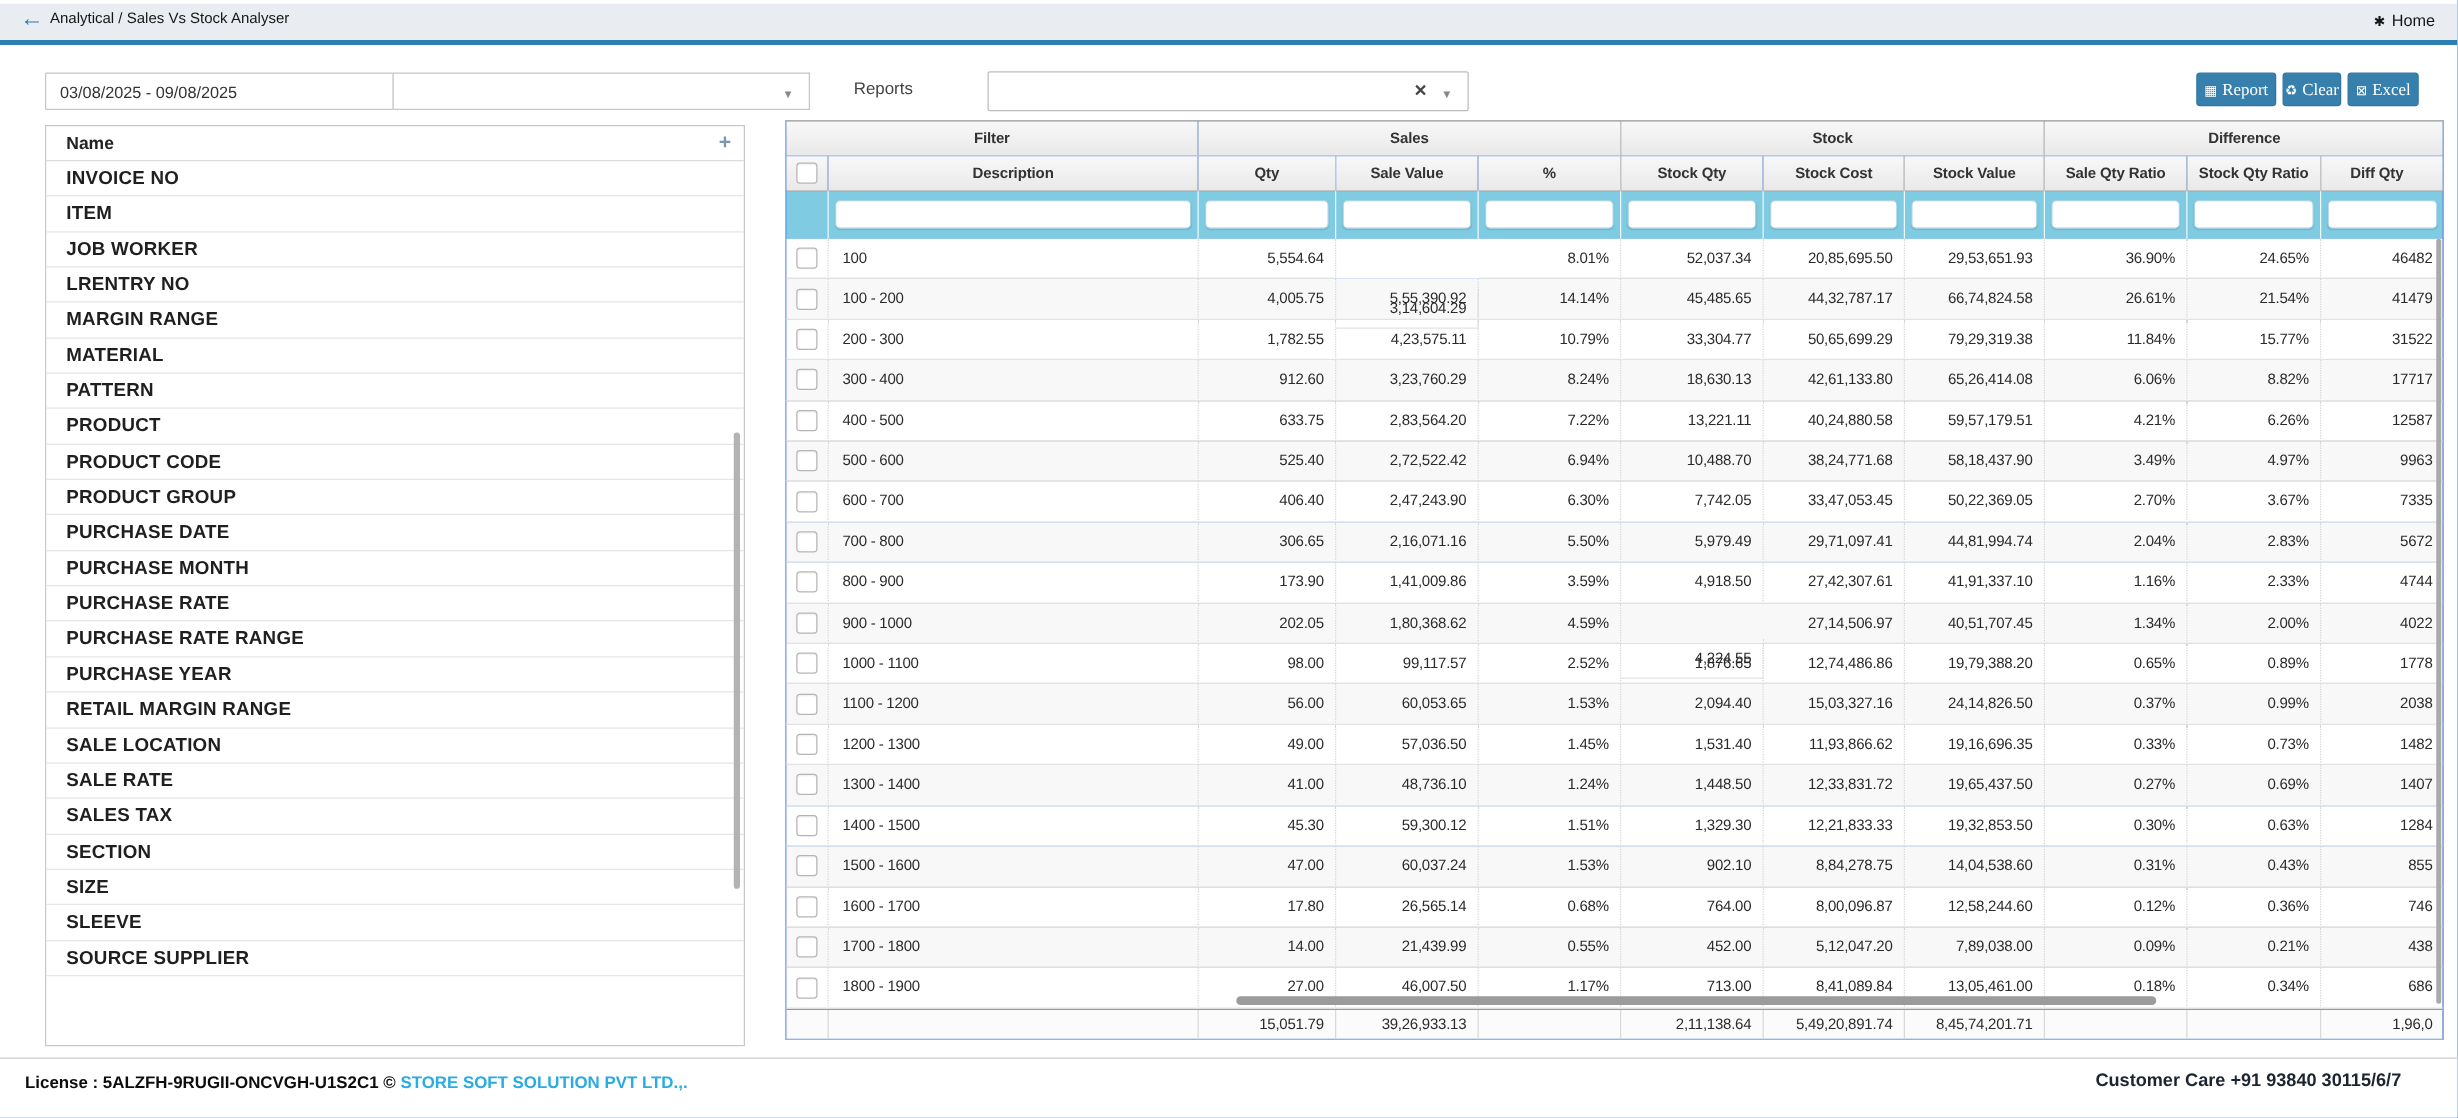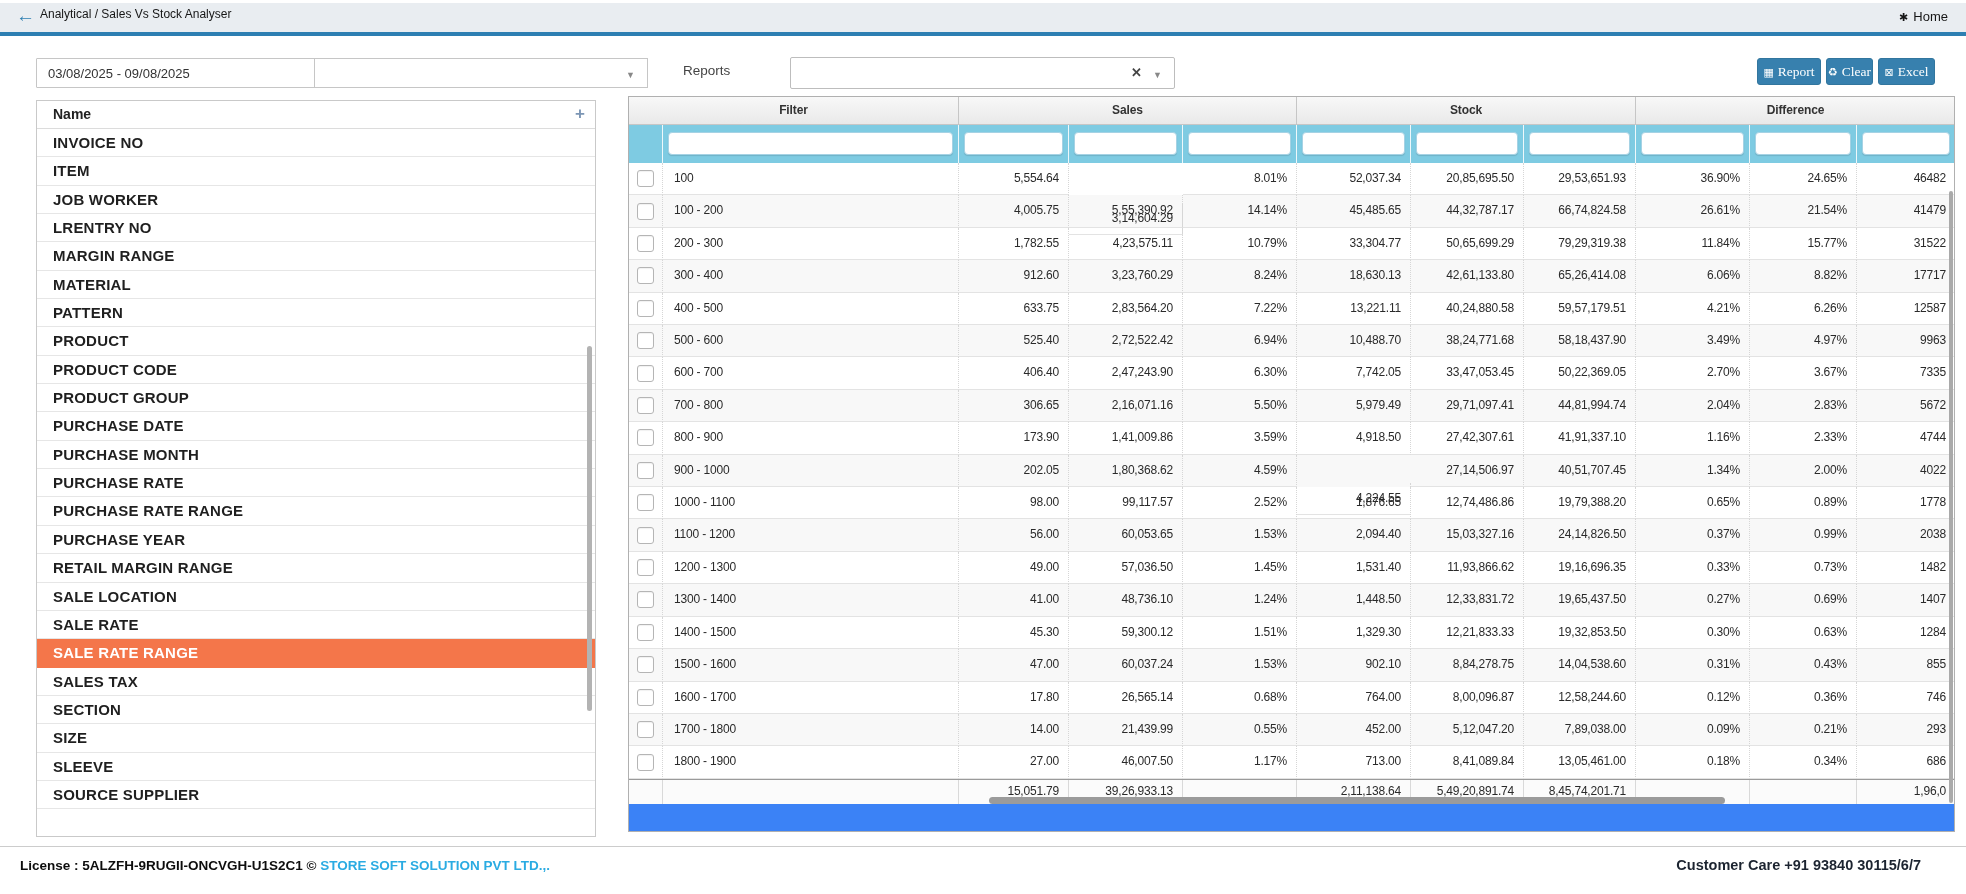--- a/index.html
+++ b/index.html
@@ -107,37 +107,51 @@
       <div class="item">PRODUCT CODE</div>
       <div class="item">PRODUCT GROUP</div>
       <div class="item">PURCHASE DATE</div>
       <div class="item">PURCHASE MONTH</div>
       <div class="item">PURCHASE RATE</div>
       <div class="item">PURCHASE RATE RANGE</div>
       <div class="item">PURCHASE YEAR</div>
       <div class="item">RETAIL MARGIN RANGE</div>
       <div class="item">SALE LOCATION</div>
       <div class="item">SALE RATE</div>
-      <div class="item selected">SALE RATE RANGE</div>
       <div class="item">SALES TAX</div>
       <div class="item">SECTION</div>
       <div class="item">SIZE</div>
       <div class="item">SLEEVE</div>
       <div class="item">SOURCE SUPPLIER</div>
     </div>
   <div class="vscroll"></div>
 </div>
 
 <div class="tablewrap">
   <div id="tbl">
       <div class="trow tgroup">
         <div class="tc " style="width: 330px;">Filter</div>
         <div class="tc " style="width: 338px;">Sales</div>
         <div class="tc " style="width: 339px;">Stock</div>
         <div class="tc " style="width: 320px;">Difference</div>
+      </div>
+      <div class="trow thead">
+        <div class="tc cbcell" style="width: 34px;">
+          <div class="cbx"></div>
+        </div>
+        <div class="tc " style="width: 296px;">Description</div>
+        <div class="tc " style="width: 110px;">Qty</div>
+        <div class="tc " style="width: 114px;">Sale Value</div>
+        <div class="tc " style="width: 114px;">%</div>
+        <div class="tc " style="width: 114px;">Stock Qty</div>
+        <div class="tc " style="width: 113px;">Stock Cost</div>
+        <div class="tc " style="width: 112px;">Stock Value</div>
+        <div class="tc " style="width: 114px;">Sale Qty Ratio</div>
+        <div class="tc " style="width: 107px;">Stock Qty Ratio</div>
+        <div class="tc num" style="width: 99px;">Diff Qty</div>
       </div>
       <div class="trow tfilter">
         <div class="tc " style="width: 34px;"></div>
         <div class="tc " style="width: 296px;"><input style=""></div>
         <div class="tc " style="width: 110px;"><input style=""></div>
         <div class="tc " style="width: 114px;"><input style=""></div>
         <div class="tc " style="width: 114px;"><input style=""></div>
         <div class="tc " style="width: 114px;"><input style=""></div>
         <div class="tc " style="width: 113px;"><input style=""></div>
         <div class="tc " style="width: 112px;"><input style=""></div>
@@ -406,21 +420,21 @@
         </div>
         <div class="tc desc" style="width: 296px;">1700 - 1800</div>
         <div class="tc num" style="width: 110px;">14.00</div>
         <div class="tc num" style="width: 114px;">21,439.99</div>
         <div class="tc num" style="width: 114px;">0.55%</div>
         <div class="tc num" style="width: 114px;">452.00</div>
         <div class="tc num" style="width: 113px;">5,12,047.20</div>
         <div class="tc num" style="width: 112px;">7,89,038.00</div>
         <div class="tc num" style="width: 114px;">0.09%</div>
         <div class="tc num" style="width: 107px;">0.21%</div>
-        <div class="tc num" style="width: 99px;">293</div>
+        <div class="tc num" style="width: 99px;">438</div>
       </div>
       <div class="trow drow">
         <div class="tc cbcell" style="width: 34px;">
           <div class="cbx"></div>
         </div>
         <div class="tc desc" style="width: 296px;">1800 - 1900</div>
         <div class="tc num" style="width: 110px;">27.00</div>
         <div class="tc num" style="width: 114px;">46,007.50</div>
         <div class="tc num" style="width: 114px;">1.17%</div>
         <div class="tc num" style="width: 114px;">713.00</div>

